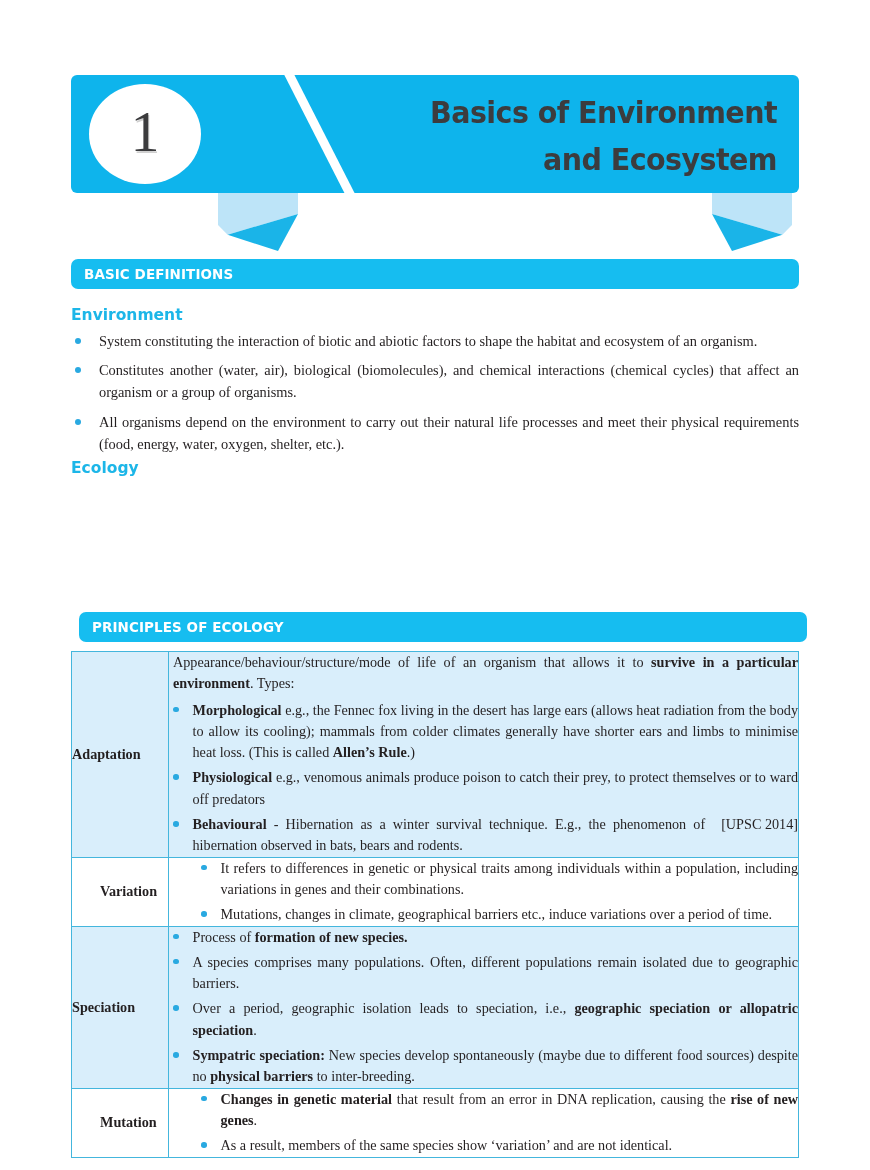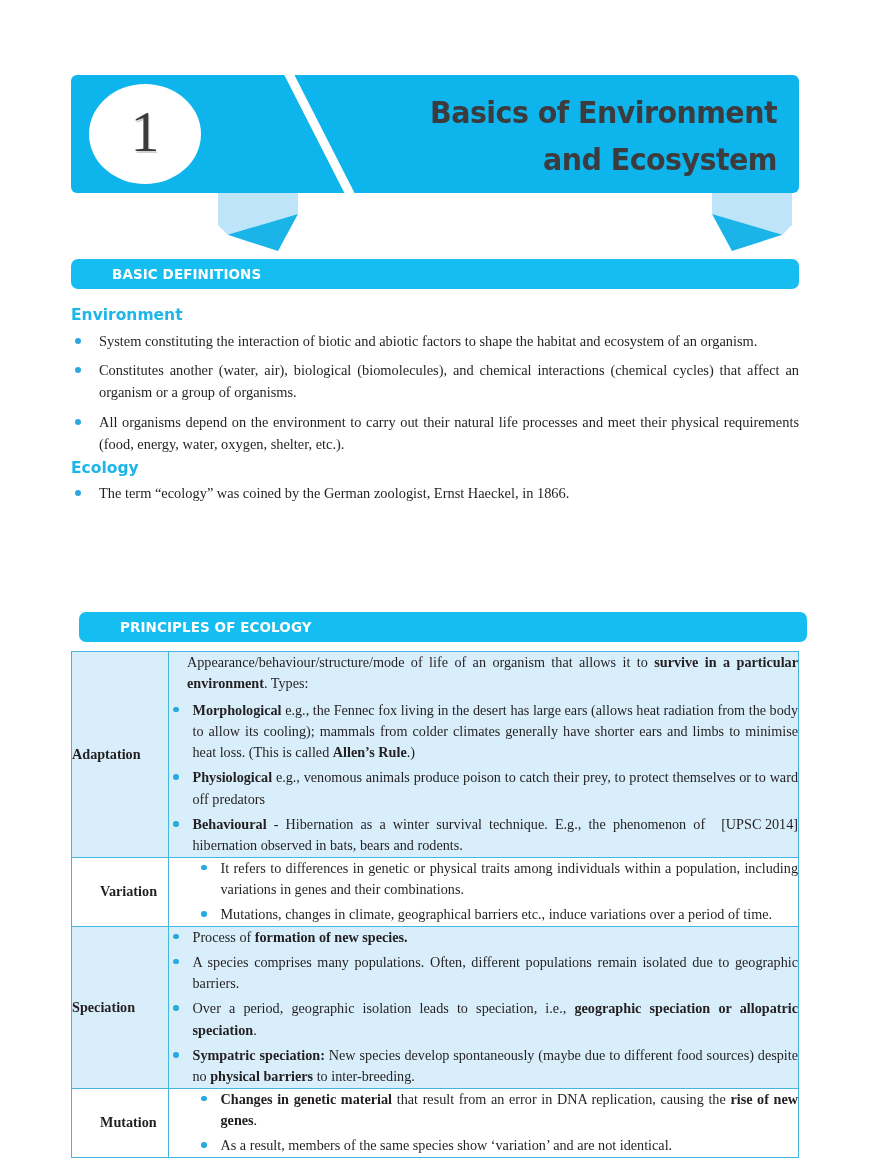--- a/index.html
+++ b/index.html
@@ -129,21 +129,20 @@
   .section-bar {
     position: absolute;
     left: 71px;
     width: 728px;
     height: 30px;
     background: #16bdf0;
     border-radius: 7px;
     box-sizing: border-box;
     display: flex;
     align-items: center;
-    padding-left: 28px;
   }
   .section-bar .label {
     font-family: "DejaVu Sans", sans-serif;
     font-weight: bold;
     font-size: 14.5px;
     letter-spacing: 0.1px;
     color: #ffffff;
     padding-left: 14px;
     transform: scaleX(0.93);
     transform-origin: left center;
@@ -226,21 +225,21 @@
   td.detail {
     padding: 7px 9px 7px 7px;
   }
   tr.shade td { background: #d9eefb; }
   tr.plain td { background: #ffffff; padding-left: 28px; }
 
   .cell-para {
     font-size: 14.2px;
     line-height: 1.5;
     text-align: justify;
-    margin: 0 0 5px 18px;
+    margin: 0 0 5px 4px;
   }
   .cell-bullets { margin: 0; }
   .cell-bullet-row {
     display: flex;
     align-items: flex-start;
     margin-bottom: 4px;
   }
   .cell-bullet-row:last-child { margin-bottom: 0; }
   .cell-bullet-dot {
     flex: 0 0 auto;
@@ -307,24 +306,20 @@
       </div>
       <div class="bullet-row">
         <span class="bullet-dot"></span>
         <span class="bullet-text">All organisms depend on the environment to carry out their natural life processes and meet their physical requirements (food, energy, water, oxygen, shelter, etc.).</span>
       </div>
     </div>
 
   <div class="subheading" id="sub-ecology">Ecology</div>
 
   <div class="blocklist" id="list-ecology">
-      <div class="bullet-row">
-        <span class="bullet-dot"></span>
-        <span class="bullet-text">The term “ecology” was coined by the German zoologist, Ernst Haeckel, in 1866.</span>
-      </div>
     </div>
 
   <div class="section-bar" id="bar-principles">
     <span class="label">PRINCIPLES OF ECOLOGY</span>
   </div>
 
   <div class="table-wrap">
     <table class="principles">
       <tbody id="principles-body">
           <tr class="shade">

